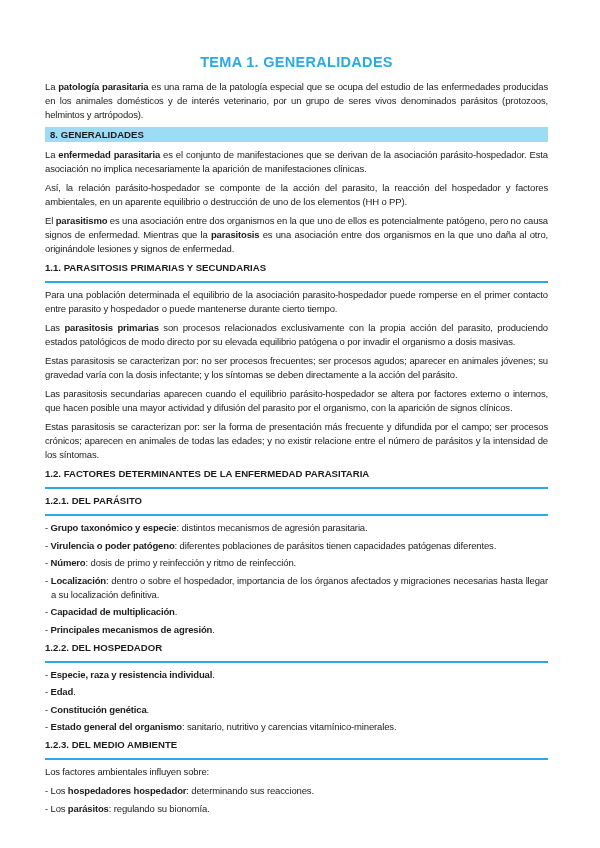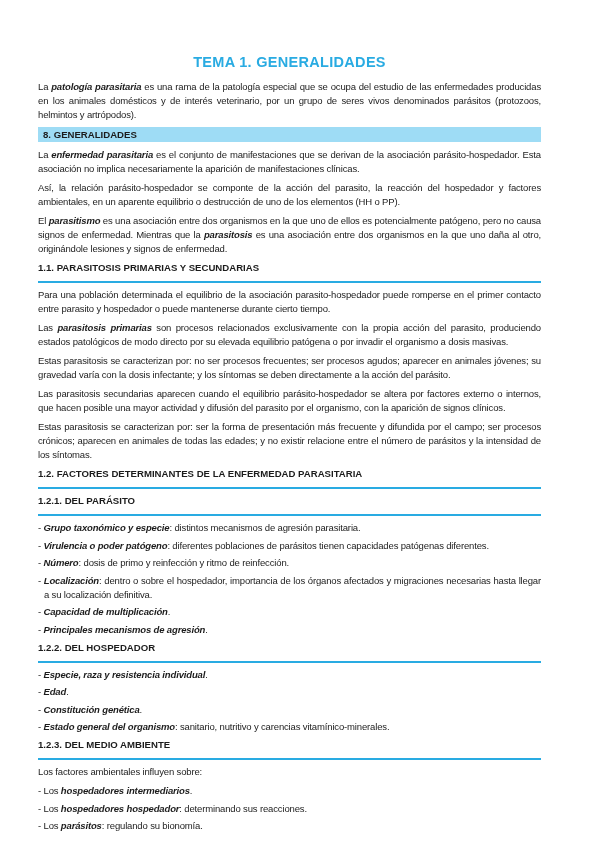--- a/index.html
+++ b/index.html
@@ -16,40 +16,40 @@
     color:var(--ink);
   }
   .page{
     position:relative;
     width:600px;height:848px;
     background:#ffffff;
     overflow:hidden;
   }
   .content{
     position:absolute;
-    left:38px;top:54px;
+    left:45px;top:54px;
     width:503px;
   }
   .title{
     font-size:14.5px;
     font-weight:700;
     color:var(--accent);
     text-align:center;
     letter-spacing:0.3px;
     margin:0 0 9px 0;
     line-height:17px;
   }
   .para{
     font-size:9.5px;
     line-height:14px;
     text-align:justify;
     letter-spacing:-0.15px;
     margin:0 0 5px 0;
   }
-  .para b{font-weight:700;font-style:italic;}
+  .para b{font-weight:700;}
   .band{
     background:var(--band);
     font-size:9.6px;
     font-weight:700;
     line-height:11px;
     padding:2px 5px;
     margin:3px 0 6px 0;
   }
   .sub-header{
     font-size:9.6px;
@@ -90,17 +90,16 @@
       <p class="para li"><span>- </span><b>Localización</b><span>: dentro o sobre el hospedador, importancia de los órganos afectados y migraciones necesarias hasta llegar a su localización definitiva.</span></p>
       <p class="para li"><span>- </span><b>Capacidad de multiplicación</b><span>.</span></p>
       <p class="para li"><span>- </span><b>Principales mecanismos de agresión</b><span>.</span></p>
       <h2 class="sub-header">1.2.2. DEL HOSPEDADOR</h2>
       <p class="para li"><span>- </span><b>Especie, raza y resistencia individual</b><span>.</span></p>
       <p class="para li"><span>- </span><b>Edad</b><span>.</span></p>
       <p class="para li"><span>- </span><b>Constitución genética</b><span>.</span></p>
       <p class="para li"><span>- </span><b>Estado general del organismo</b><span>: sanitario, nutritivo y carencias vitamínico-minerales.</span></p>
       <h2 class="sub-header">1.2.3. DEL MEDIO AMBIENTE</h2>
       <p class="para"><span>Los factores ambientales influyen sobre:</span></p>
-      <p class="para li"><span>- Los </span><b>hospedadores intermediarios</b><span>.</span></p>
       <p class="para li"><span>- Los </span><b>hospedadores hospedador</b><span>: determinando sus reacciones.</span></p>
       <p class="para li"><span>- Los </span><b>parásitos</b><span>: regulando su bionomía.</span></p>
     </main>
 </div>
 
 </body></html>

